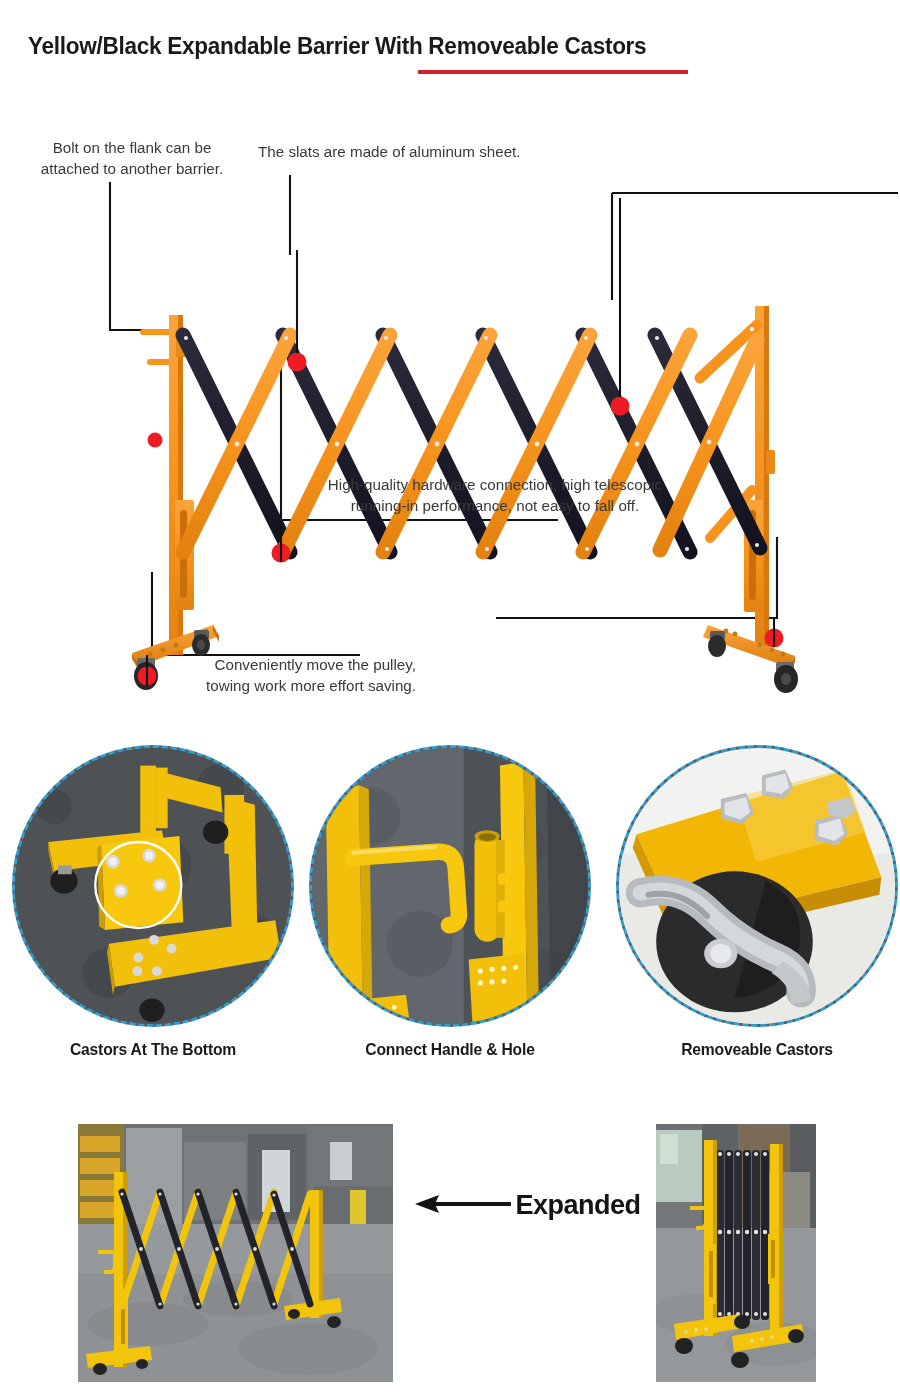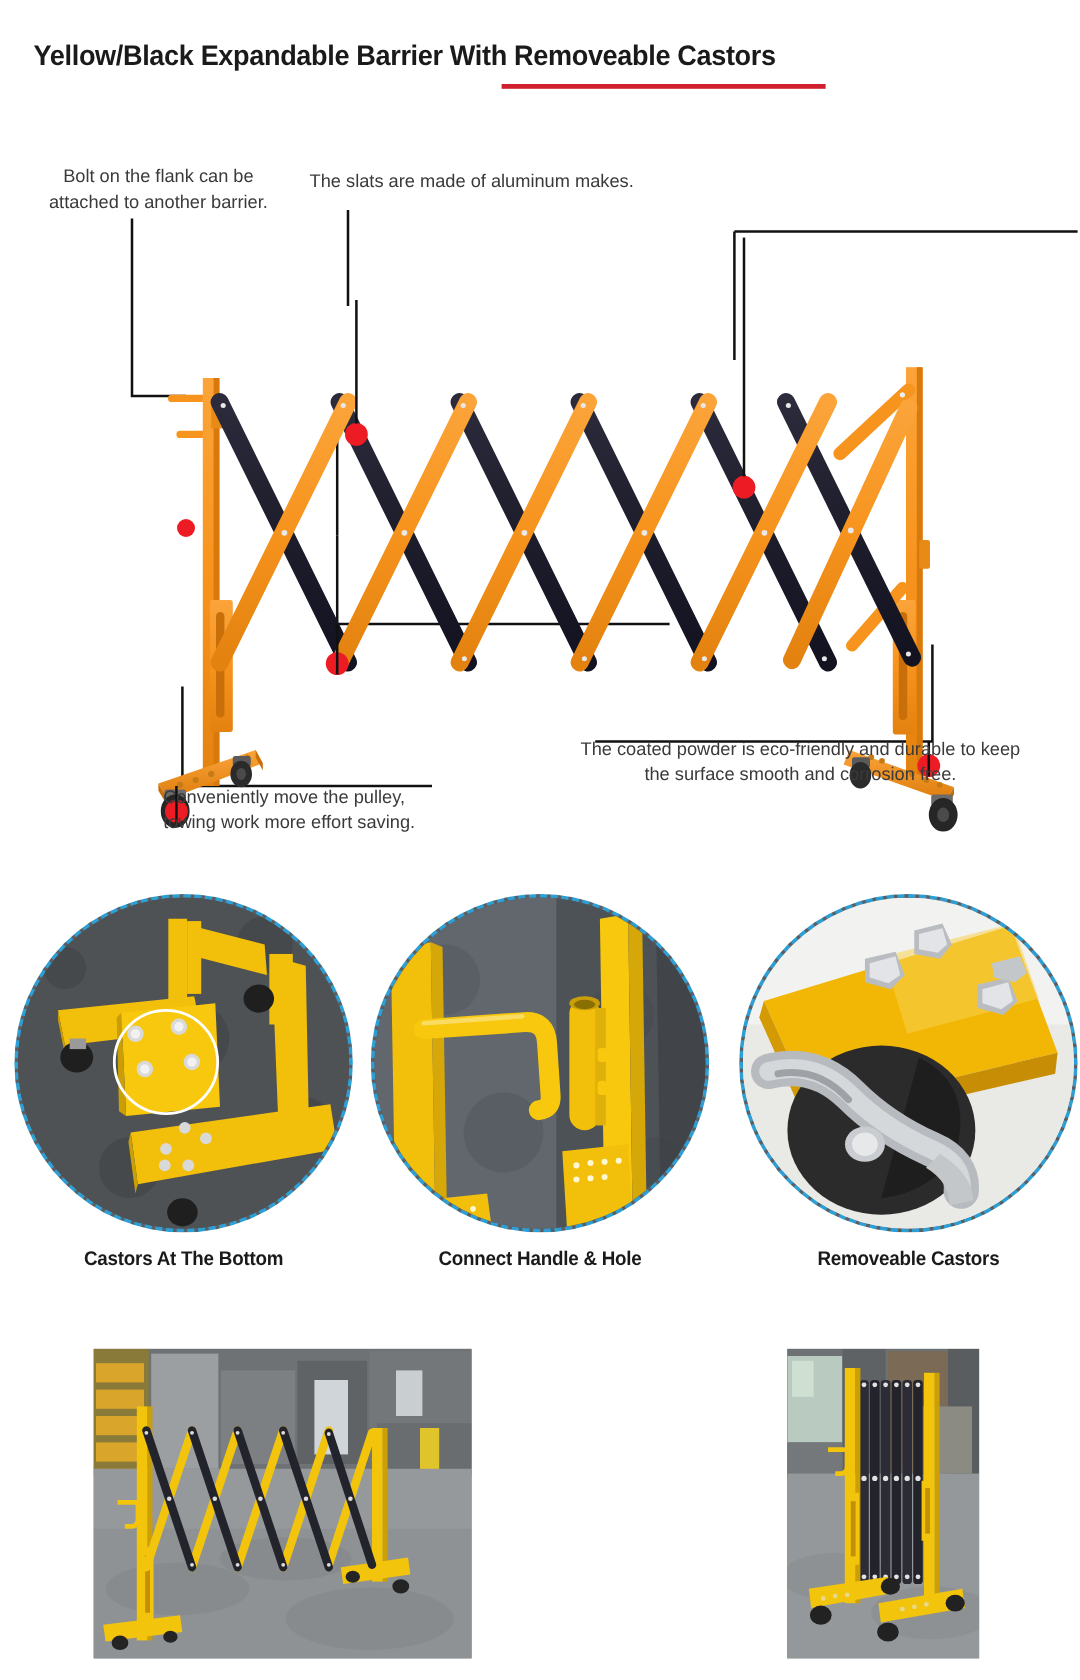--- a/index.html
+++ b/index.html
@@ -35,21 +35,21 @@
     position:absolute;
     font-size:15.2px; line-height:1.38; color:#3a3a3a;
     font-family:"Liberation Sans", sans-serif;
     white-space:pre-line;
   }
   .c-bolt    { left:12px;  top:28px;  width:240px; text-align:center; }
   .c-slats   { left:258px; top:32px;  width:330px; text-align:left; }
   .c-struct  { left:580px; top:55px;  width:320px; text-align:center; }
   .c-hard    { left:280px; top:365px; width:430px; text-align:center; }
   .c-powder  { left:434px; top:505px; width:466px; text-align:center; }
-  .c-pulley  { left:136px; top:545px; width:280px; text-align:left; }
+  .c-pulley  { left:136px; top:545px; width:280px; text-align:right; }
 
   
   .details { position:absolute; left:0; top:745px; width:821px; height:340px; }
   .detail-item { position:absolute; width:290px; }
   .d1 { left:8px; }
   .d2 { left:305px; }
   .d3 { left:612px; }
 
   .circle-wrap {
     position:relative; width:282px; height:282px; margin:0 auto;
@@ -257,23 +257,23 @@
       <path d="M297,140 L297,243"></path>
       <path d="M281,452 L281,410"></path>
       <path d="M620,88 L620,287"></path>
       <path d="M147,576 L147,545"></path>
       <path d="M774,537 L774,508"></path>
     </g>
   </svg>
 
   <div class="callout c-bolt">Bolt on the flank can be
 attached to another barrier.</div>
-  <div class="callout c-slats">The slats are made of aluminum makes.</div>
-  <div class="callout c-powder">The coated powder is eco-friendly and durable to keep
-the surface smooth and corrosion free.</div>
+  <div class="callout c-slats">The slats are made of aluminum sheet.</div>
+  <div class="callout c-hard">High-quality hardware connection, high telescopic
+running-in performance, not easy to fall off.</div>
   <div class="callout c-pulley"> Conveniently move the pulley,
 towing work more effort saving.</div>
 </div>
 
 <div class="details">
 
   <div class="detail-item d1">
     <div class="circle-wrap">
       <div class="circle-photo">
         <svg class="inner" viewBox="0 0 282 282">
@@ -580,14 +580,23 @@
           <circle cx="116" cy="213" r="2"></circle>
       </g>
 
       <ellipse cx="28" cy="222" rx="9" ry="8" fill="#222"></ellipse>
       <ellipse cx="86" cy="198" rx="8" ry="7" fill="#222"></ellipse>
       <ellipse cx="84" cy="236" rx="9" ry="8" fill="#222"></ellipse>
       <ellipse cx="140" cy="212" rx="8" ry="7" fill="#222"></ellipse>
     </svg>
   </div>
 
+  <div class="arrow-row arrow-expanded">
+    <span class="arrow-gfx">
+      <svg width="96" height="22" viewBox="0 0 96 22">
+        <line x1="18" y1="11" x2="96" y2="11" stroke="#141414" stroke-width="4"></line>
+        <polygon points="0,11 24,2 20,11 24,20" fill="#141414"></polygon>
+      </svg>
+    </span>
+    <span class="arrow-label">Expanded</span>
+  </div>
 
 </div>
 
 </body></html>

